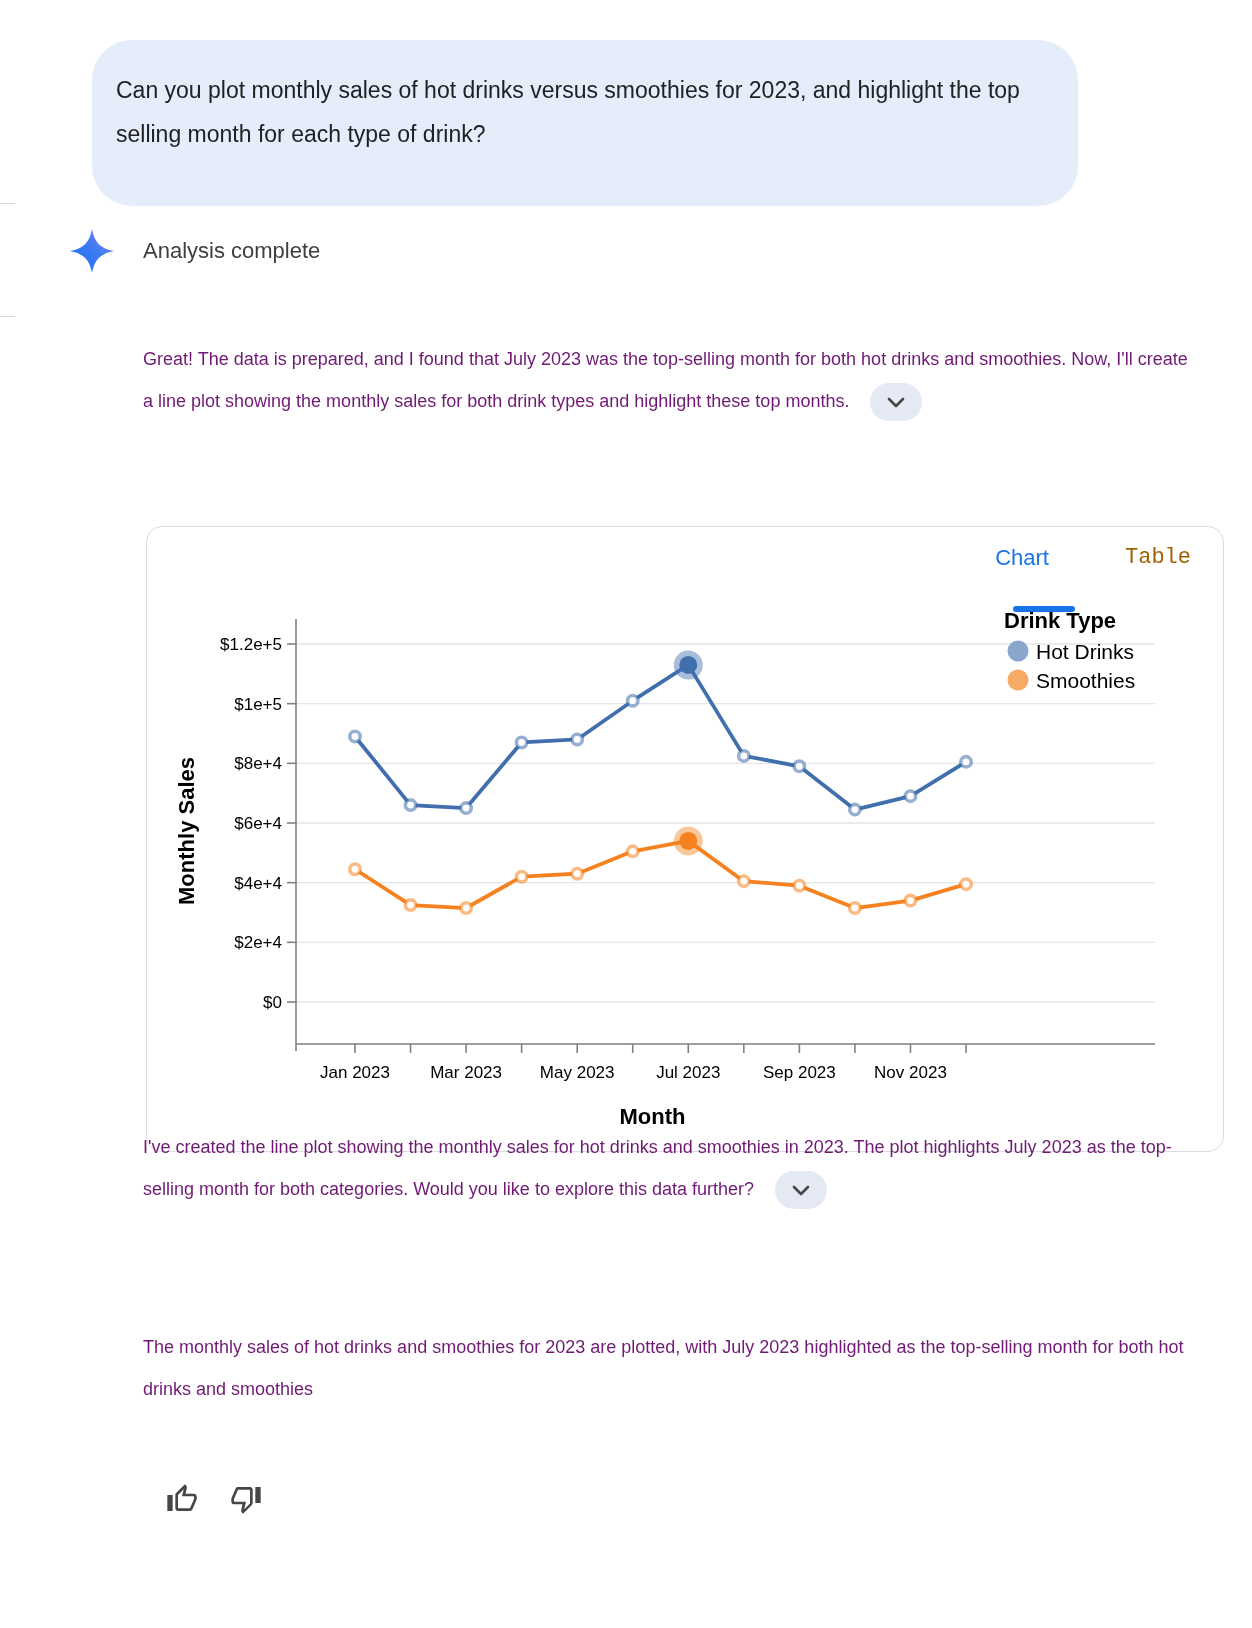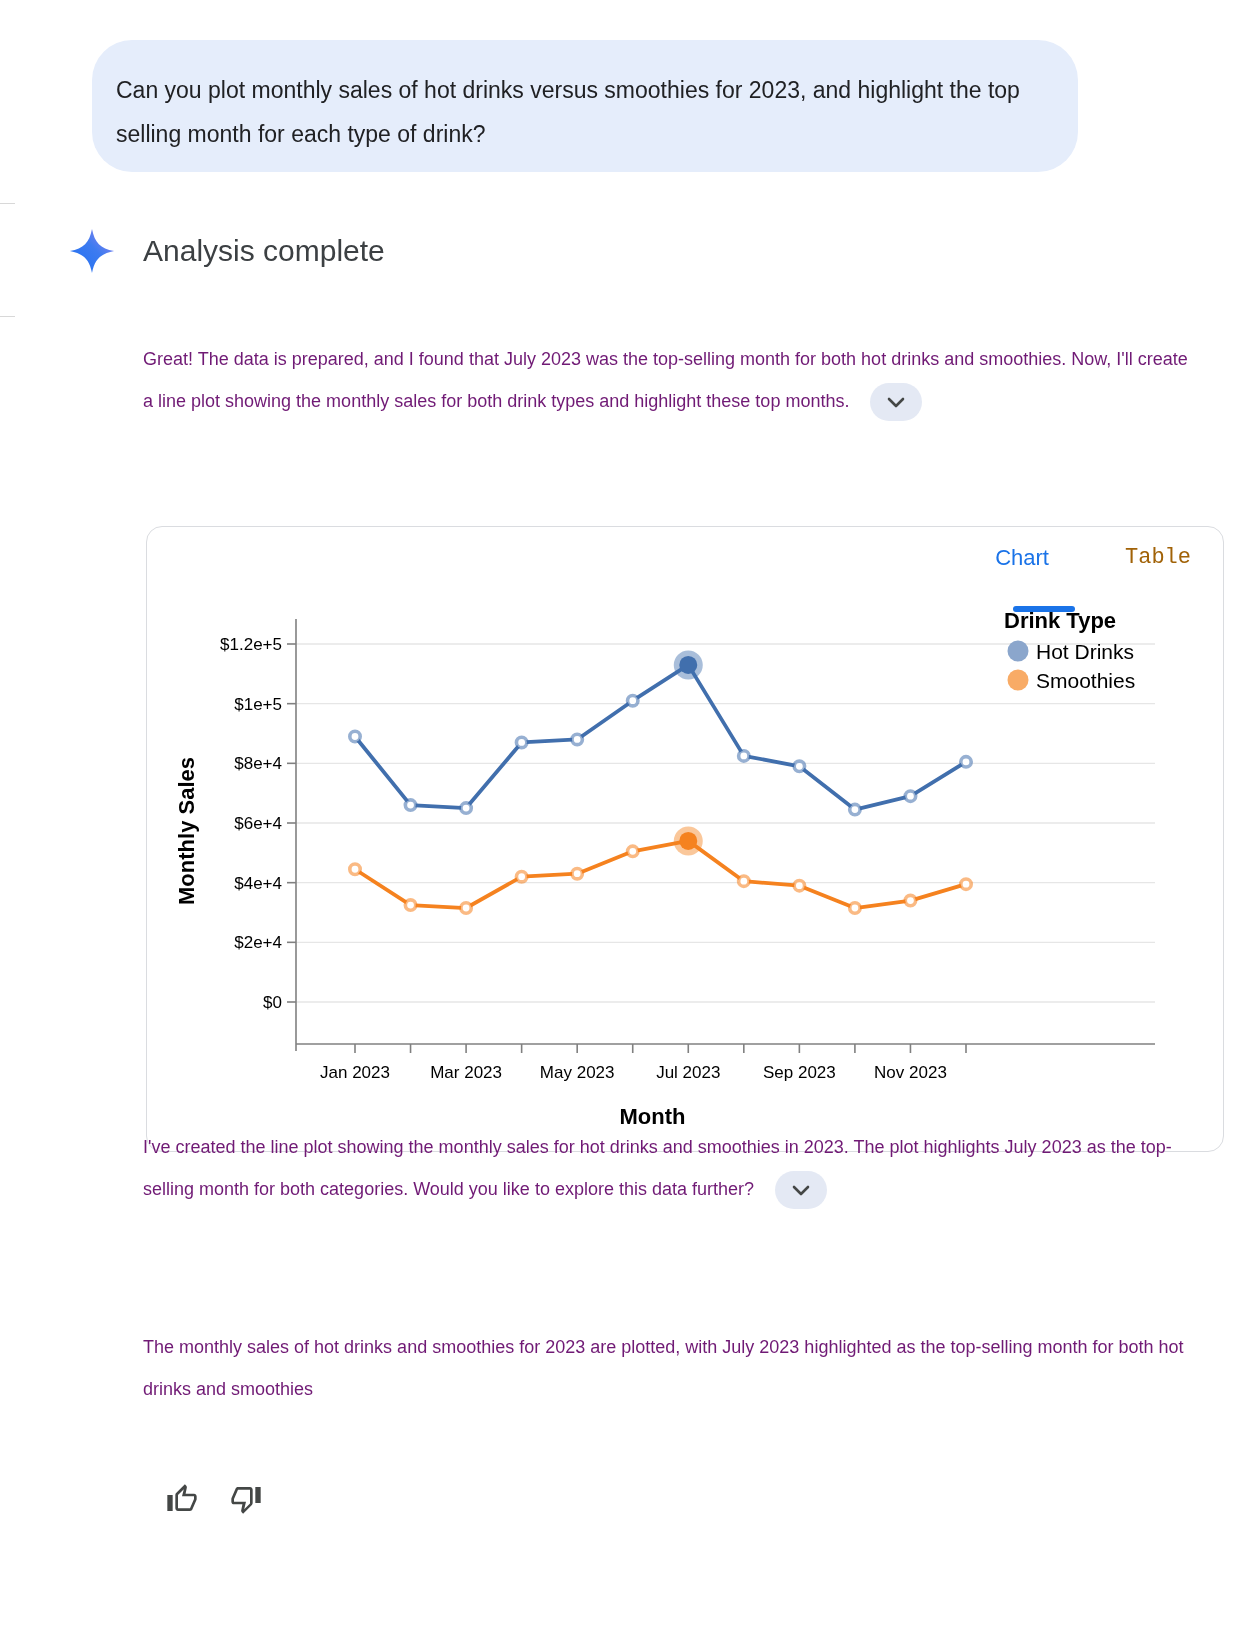--- a/index.html
+++ b/index.html
@@ -1,27 +1,27 @@
 <!DOCTYPE html>
 <html><head>
 <meta charset="utf-8">
 <style>
   html,body{margin:0;padding:0;background:#fff;width:1252px;height:1628px;
     font-family:"Liberation Sans","DejaVu Sans",sans-serif;color:#1f1f1f;
     -webkit-font-smoothing:antialiased;overflow:hidden;position:relative;}
   
   .edge-line{position:absolute;left:0;width:15px;height:1px;background:#d8d8d8;}
   
-  .user-bubble{position:absolute;left:92px;top:40px;width:986px;height:132px;
+  .user-bubble{position:absolute;left:92px;top:40px;width:986px;height:166px;
     background:#e5edfb;border-radius:40px;box-sizing:border-box;
     padding:28px 30px 0 24px;font-size:23px;line-height:44px;color:#202124;}
   
   .status-row{position:absolute;left:69px;top:228px;display:flex;align-items:center;}
   .sparkle{width:46px;height:46px;flex:0 0 46px;}
-  .status-label{margin-left:28px;font-size:30px;color:#3c4043;}
+  .status-label{margin-left:28px;font-size:22px;color:#3c4043;}
   
   .para{position:absolute;left:143px;width:1048px;font-size:18px;line-height:42px;color:#701a75;}
   .p1{top:338px;}
   .p2{top:1126px;}
   .p3{top:1326px;}
   .expander{display:inline-flex;align-items:center;justify-content:center;
     width:52px;height:38px;border-radius:19px;background:#e4e9f4;margin-left:16px;
     vertical-align:middle;cursor:pointer;border:none;}
   .expander svg{display:block;}
   

